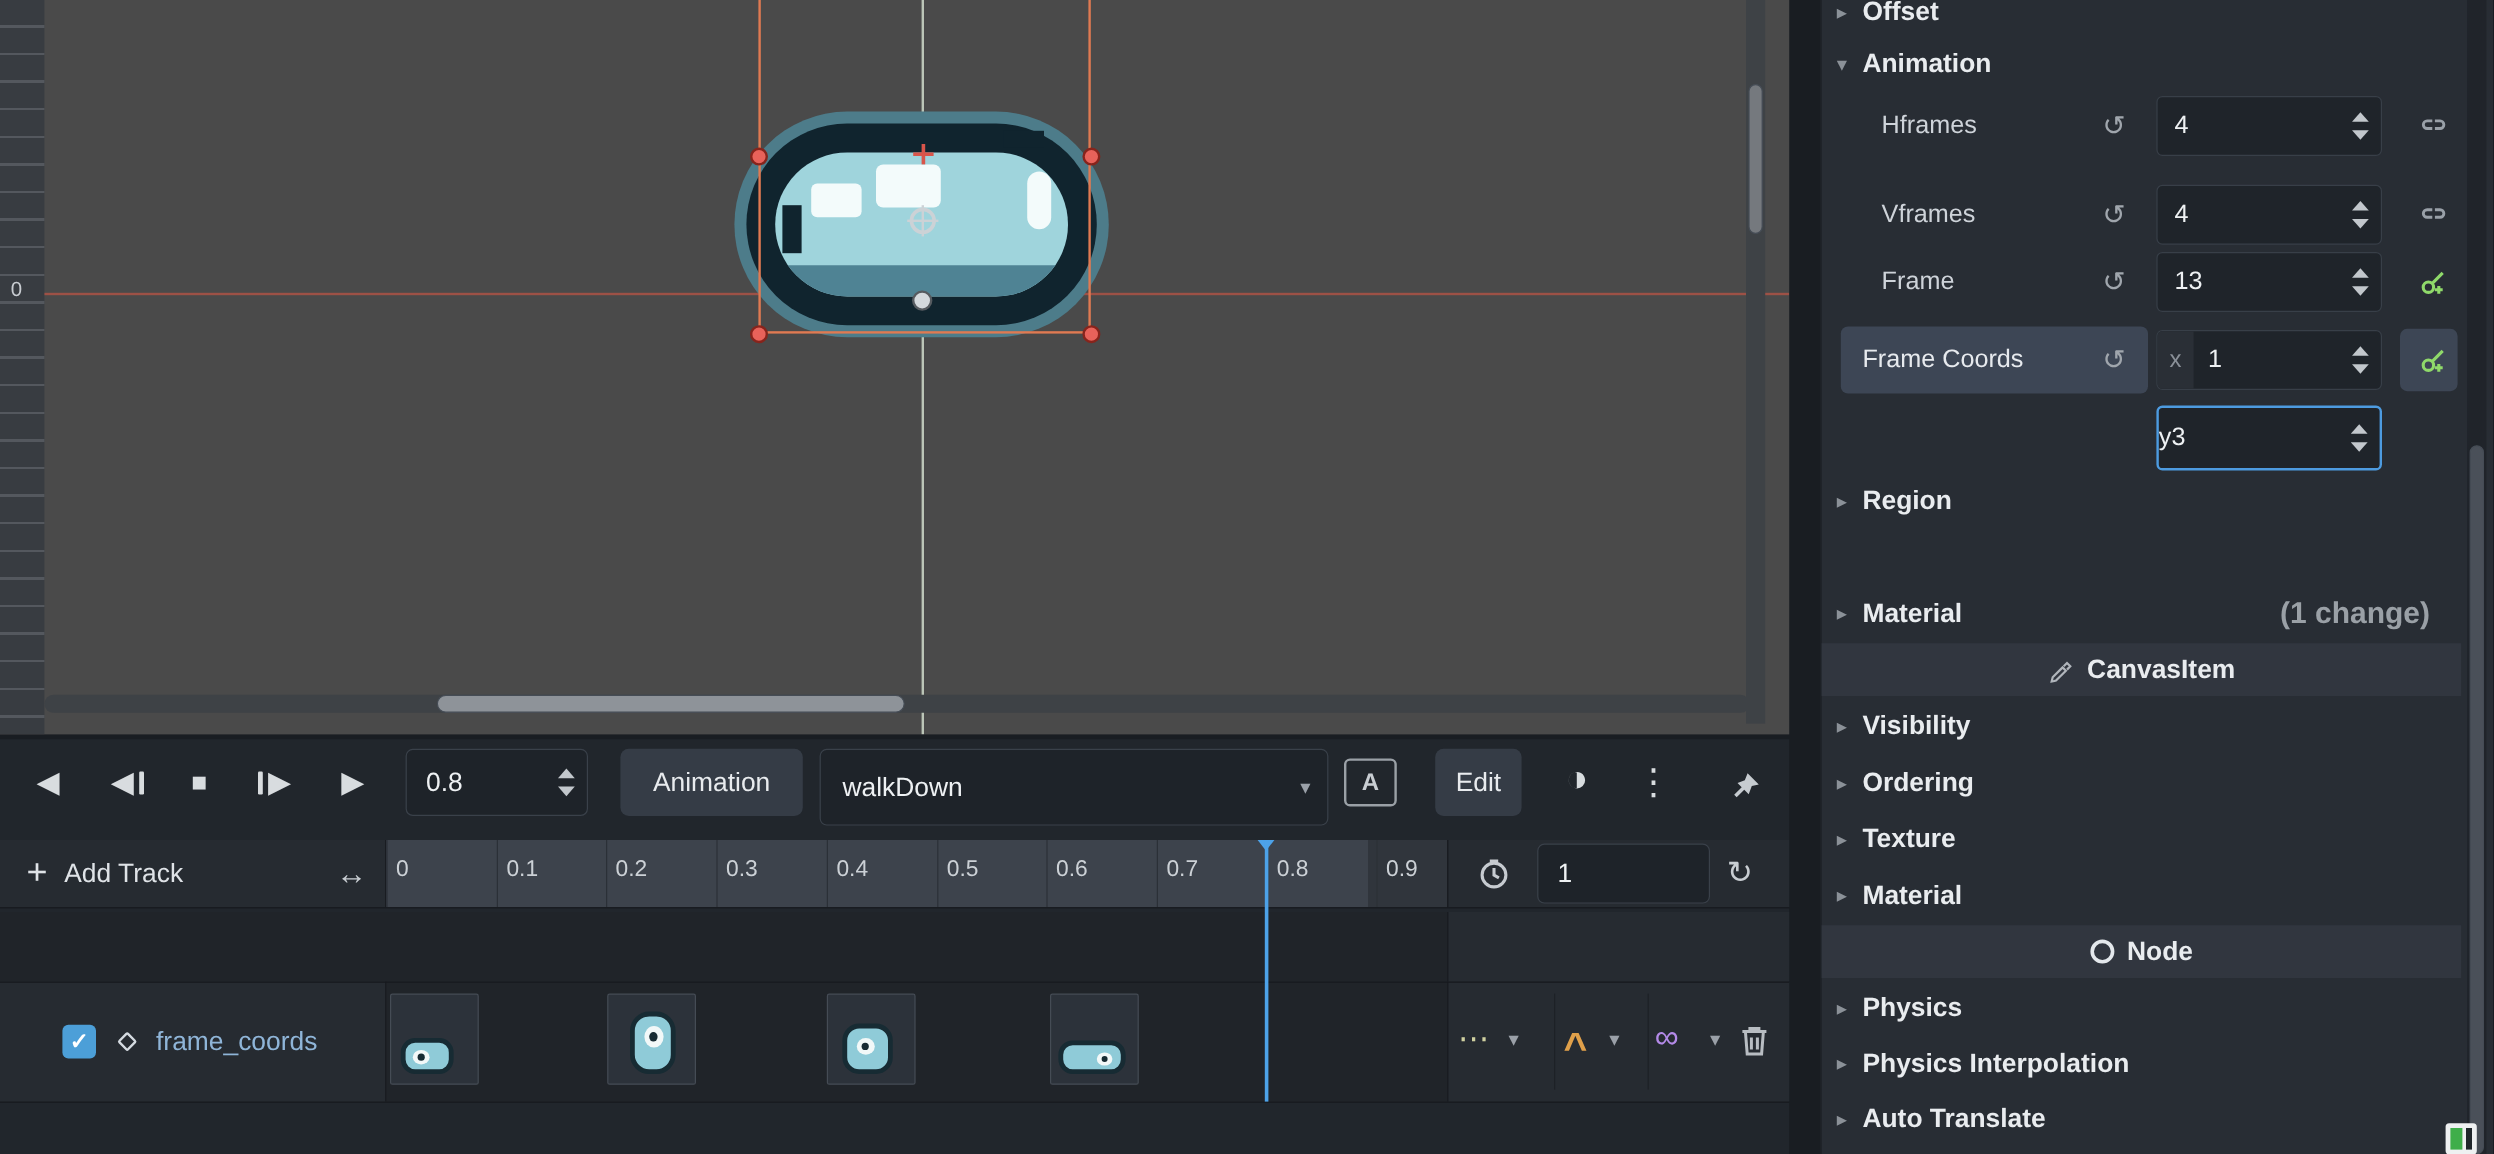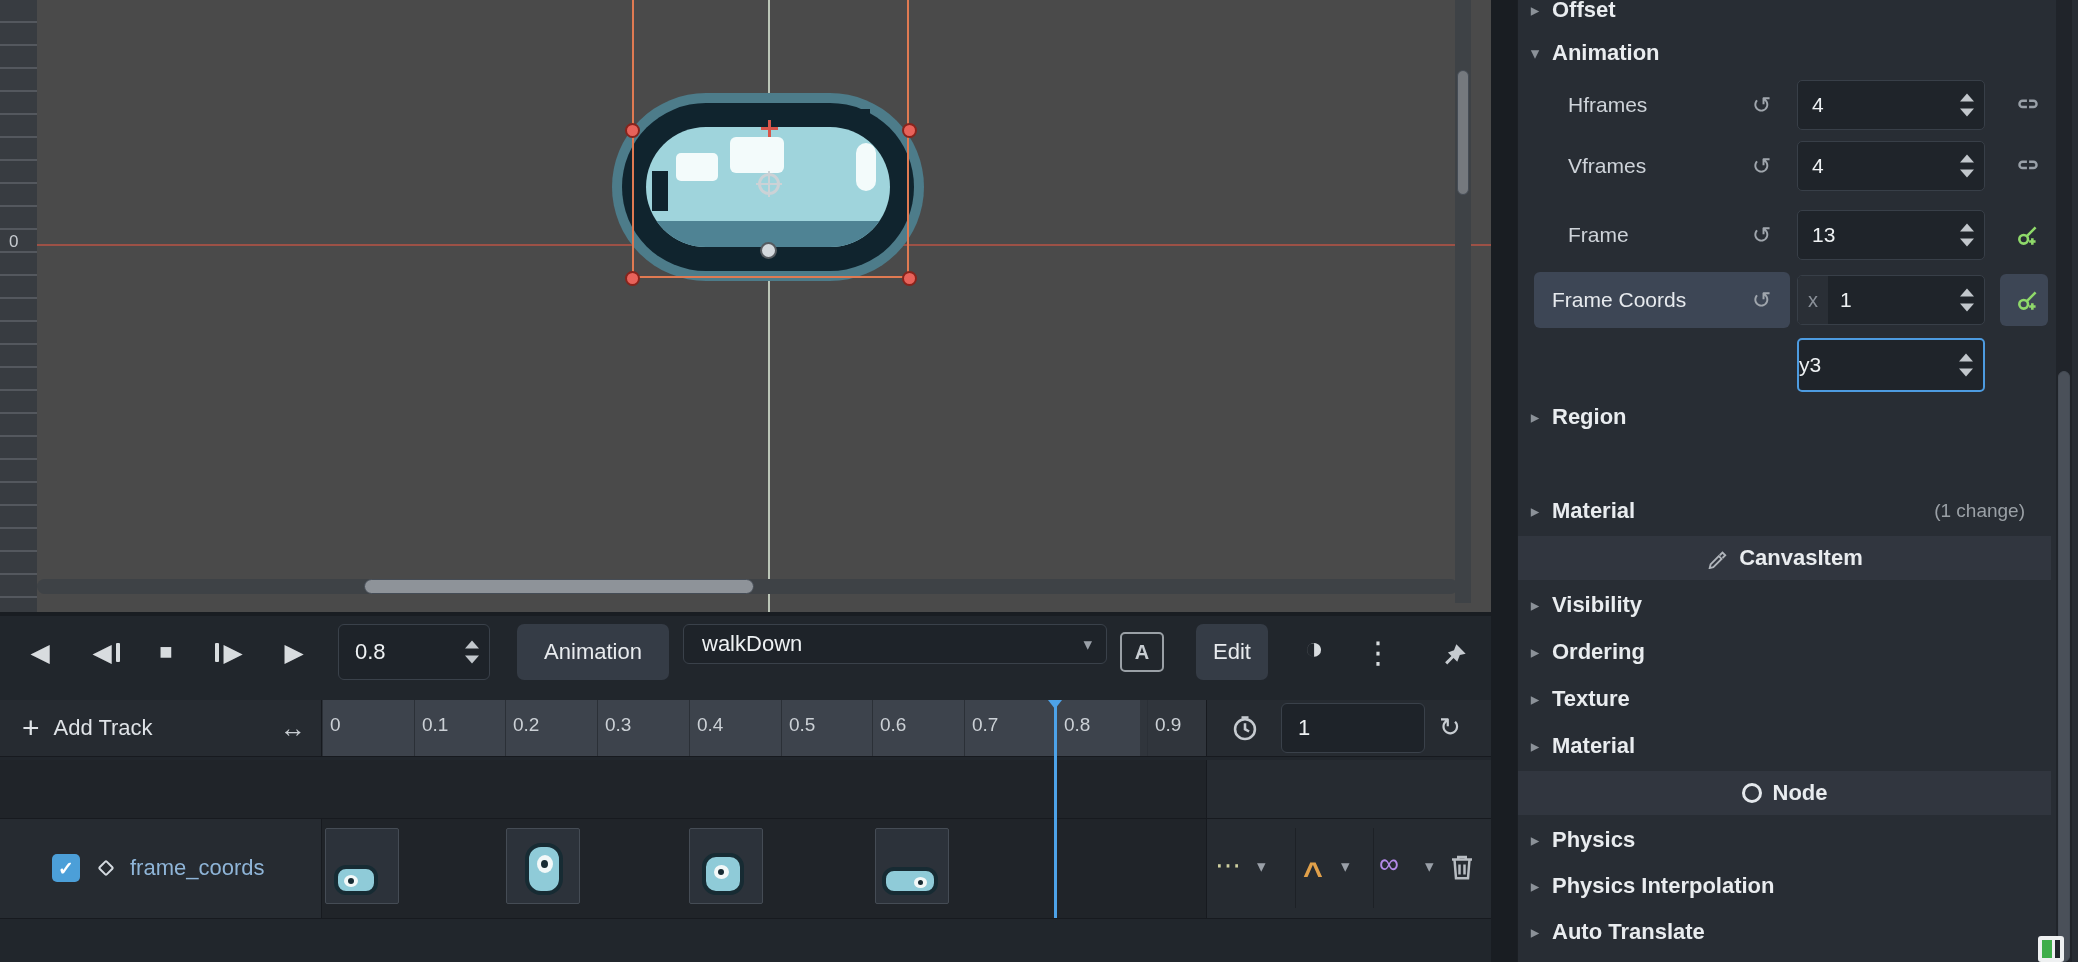--- a/index.html
+++ b/index.html
@@ -90,21 +90,21 @@
   .mini-pupil{position:absolute;background:#172b33;border-radius:50%;}
 
   .fc-glyph{position:absolute;line-height:1;}
   .vsep{position:absolute;top:10px;width:1px;height:80px;background:#1d2126;}
 
   
   #inspector{position:absolute;left:1517px;top:0;width:561px;height:962px;background:#282d34;border-left:1px solid #1b1f24;}
   .irow{position:absolute;left:0;width:533px;height:46px;display:flex;align-items:center;}
   .chev{width:34px;text-align:center;font-size:17px;color:#8b9198;}
   .gname{font-size:22px;font-weight:bold;color:#e9ecef;}
-  .note{position:absolute;right:26px;font-size:19px;color:#9aa0a6;}
+  .note{position:absolute;right:26px;font-size:25px;color:#9aa0a6;font-weight:bold;}
   .icat{position:absolute;left:0;width:533px;height:44px;background:#31363f;display:flex;align-items:center;
         justify-content:center;gap:11px;font-size:22px;font-weight:bold;color:#e9ecef;}
   .ring{width:19px;height:19px;border-radius:50%;border:3px solid #a9d6f5;}
   .ring.white{border-color:#e4e8ec;width:20px;height:20px;}
   .iprop{position:absolute;left:0;width:533px;height:60px;}
   .plabel{position:absolute;left:50px;top:50%;transform:translateY(-50%);font-size:21px;color:#ced3d9;}
   .revert{position:absolute;left:234px;top:50%;transform:translateY(-50%);font-size:23px;color:#a0a6ad;}
   .vbox{position:absolute;left:279px;top:5px;width:188px;height:50px;background:#1f242a;border:1px solid #383f48;
         border-radius:5px;font-size:21px;color:#eef1f3;display:flex;align-items:center;}
   .vbox .vval{padding-left:14px;}
@@ -188,21 +188,21 @@
 
     <div class="spinbox box" style="left:338px;top:8px;width:152px;height:56px;">
       <span class="val">0.8</span>
       <span class="spin"></span>
     </div>
 
     <div class="btn" style="position:absolute;left:517px;top:8px;width:152px;height:56px;">
       <span>Animation</span>
     </div>
 
-    <div class="box" style="position:absolute;left:683px;top:8px;width:424px;height:40px;display:flex;align-items:center;font-size:22px;color:#eef1f3;">
+    <div class="box" style="position:absolute;left:683px;top:8px;width:424px;height:64px;display:flex;align-items:center;font-size:22px;color:#eef1f3;">
       <span style="padding-left:18px;">walkDown</span>
       <span class="dd-arrow">▾</span>
     </div>
 
     <div style="position:absolute;left:1120px;top:16px;width:44px;height:40px;border:2px solid #9aa0a6;border-radius:5px;display:flex;align-items:center;justify-content:center;font-size:20px;color:#c8cdd2;font-weight:bold;">
       <span>A</span>
     </div>
 
     <div class="btn" style="position:absolute;left:1196px;top:8px;width:72px;height:56px;">
       <span>Edit</span>
@@ -357,21 +357,21 @@
         <span class="vval">4</span>
         <span class="spin"></span>
       </div>
       <span class="ricon">
         <svg width="26" height="26" viewBox="0 0 24 24">
             <path d="M7 15a4 4 0 010-8h4v2.2H7a1.8 1.8 0 000 3.6h4V15H7zm6-8h4a4 4 0 010 8h-4v-2.2h4a1.8 1.8 0 000-3.6h-4V7z" fill="#99a0a8"></path>
           </svg>
       </span>
     </div>
 
-    <div class="iprop" style="top:136px;padding-left:28px;">
+    <div class="iprop" style="top:149px;padding-left:28px;">
       <span class="plabel">Vframes</span>
       <span class="revert">↺</span>
       <div class="vbox">
         <span class="vval">4</span>
         <span class="spin"></span>
       </div>
       <span class="ricon">
         <svg width="26" height="26" viewBox="0 0 24 24">
             <path d="M7 15a4 4 0 010-8h4v2.2H7a1.8 1.8 0 000 3.6h4V15H7zm6-8h4a4 4 0 010 8h-4v-2.2h4a1.8 1.8 0 000-3.6h-4V7z" fill="#99a0a8"></path>
           </svg>

